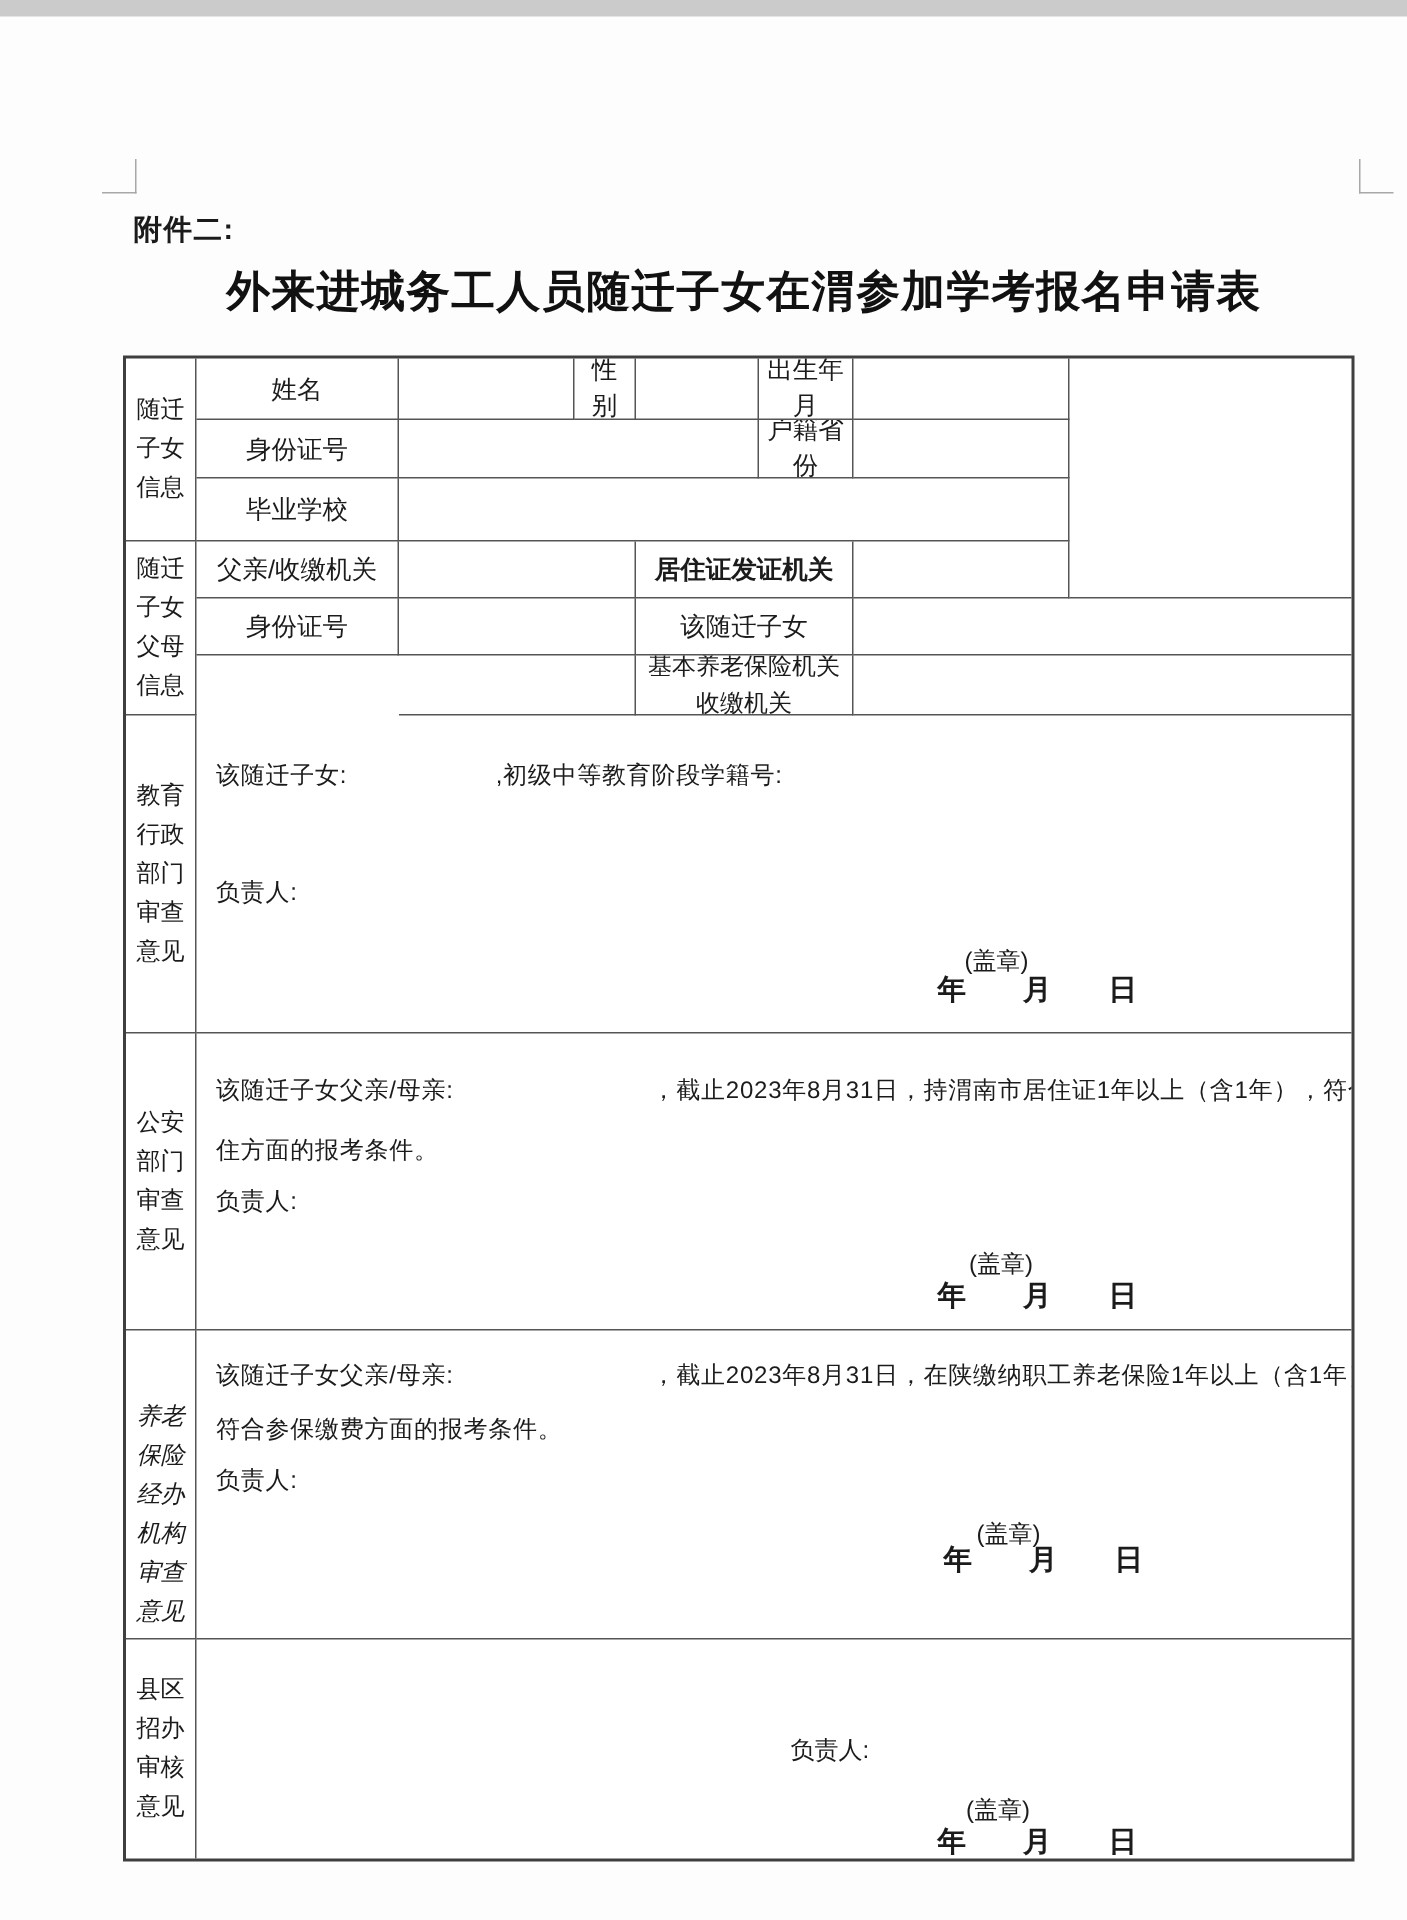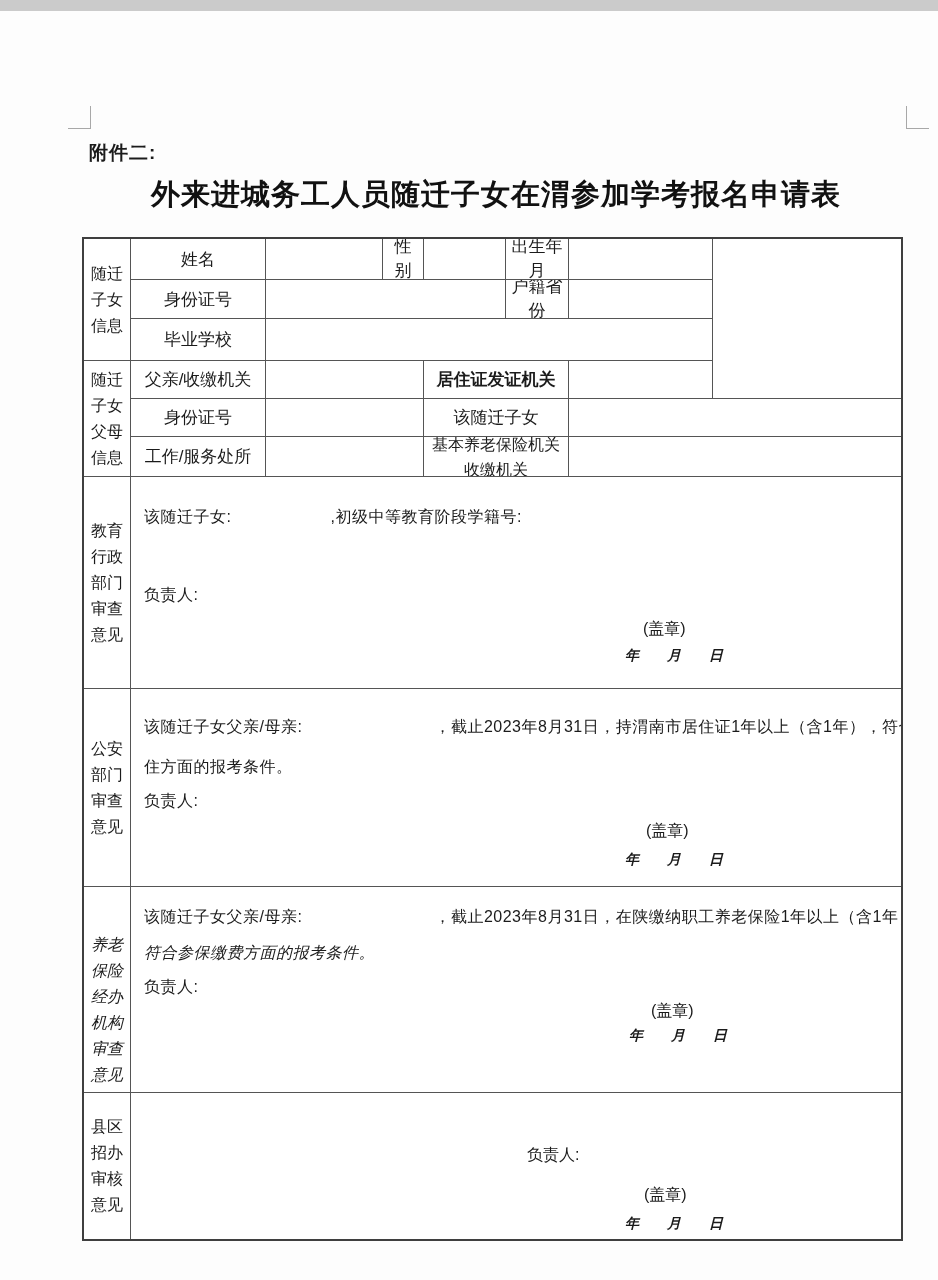--- a/index.html
+++ b/index.html
@@ -48,22 +48,22 @@
   .cell.eb { border-bottom: none; }
   .vhead { font-size: 16px; line-height: 26px; white-space: pre-line; }
   .vhead.bottom { align-items: flex-end; padding-bottom: 4px; font-style: italic; }
   .wrap2 { white-space: pre-line; line-height: 24px; font-size: 17px; }
   .pension-lbl { white-space: pre-line; line-height: 25px; font-size: 16px; }
   .section-content {
     display: block; position: relative; text-align: center;
     font-size: 16px;
   }
   .sc-line { position: absolute; left: 13px; white-space: pre; letter-spacing: 0.5px; }
-  .sc-abs  { position: absolute; white-space: pre; }
-  .sc-date { position: absolute; white-space: pre; font-weight: bold; font-size: 14px; font-style: italic; }
+  .sc-abs  { position: absolute; white-space: pre; margin-top: 12px; }
+  .sc-date { position: absolute; white-space: pre; font-weight: bold; font-size: 19px; }
 </style>
 </head>
 <body>
 
 <div class="top-strip"></div>
 <div class="corner-mark left"></div>
 <div class="corner-mark right"></div>
 
 <div class="attachment-label">附件二:</div>
 <div class="doc-title">外来进城务工人员随迁子女在渭参加学考报名申请表</div>
@@ -99,21 +99,20 @@
   <div class="cell" style="grid-column:2; grid-row:4;">父亲/收缴机关</div>
   <div class="cell" style="grid-column:3 / span 2; grid-row:4;"></div>
   <div class="cell" style="grid-column:5 / span 2; grid-row:4;font-weight:bold;">居住证发证机关</div>
   <div class="cell" style="grid-column:7; grid-row:4;"></div>
 
   <div class="cell" style="grid-column:2; grid-row:5;">身份证号</div>
   <div class="cell" style="grid-column:3 / span 2; grid-row:5;"></div>
   <div class="cell" style="grid-column:5 / span 2; grid-row:5;">该随迁子女</div>
   <div class="cell er" style="grid-column:7 / span 2; grid-row:5;"></div>
 
-  <div class="cell" style="grid-column:2; grid-row:6;">工作/服务处所</div>
   <div class="cell" style="grid-column:3 / span 2; grid-row:6;"></div>
   <div class="cell pension-lbl" style="grid-column:5 / span 2; grid-row:6;">基本养老保险机关
 收缴机关</div>
   <div class="cell er" style="grid-column:7 / span 2; grid-row:6;"></div>
 
   <div class="cell vhead" style="grid-column:1; grid-row:7;">教育
 行政
 部门
 审查
 意见</div>
@@ -137,21 +136,21 @@
   </div>
 
   <div class="cell vhead bottom" style="grid-column:1; grid-row:9;">养老
 保险
 经办
 机构
 审查
 意见</div>
   <div class="cell er section-content" style="grid-column:2 / span 7; grid-row:9;">
     <div class="sc-line" style="top:20px;">该随迁子女父亲/母亲:　　　　　　　　，截止2023年8月31日，在陕缴纳职工养老保险1年以上（含1年），</div>
-    <div class="sc-line" style="top:56px;font-style:italic;">符合参保缴费方面的报考条件。</div>
+    <div class="sc-line" style="top:56px;">符合参保缴费方面的报考条件。</div>
     <div class="sc-line" style="top:90px;">负责人:</div>
     <div class="sc-abs" style="top:114px; left:520px;">(盖章)</div>
     <div class="sc-date" style="top:140px; left:498px;">年　　月　　日</div>
   </div>
 
   <div class="cell vhead eb" style="grid-column:1; grid-row:10;">县区
 招办
 审核
 意见</div>
   <div class="cell er eb section-content" style="grid-column:2 / span 7; grid-row:10;">

